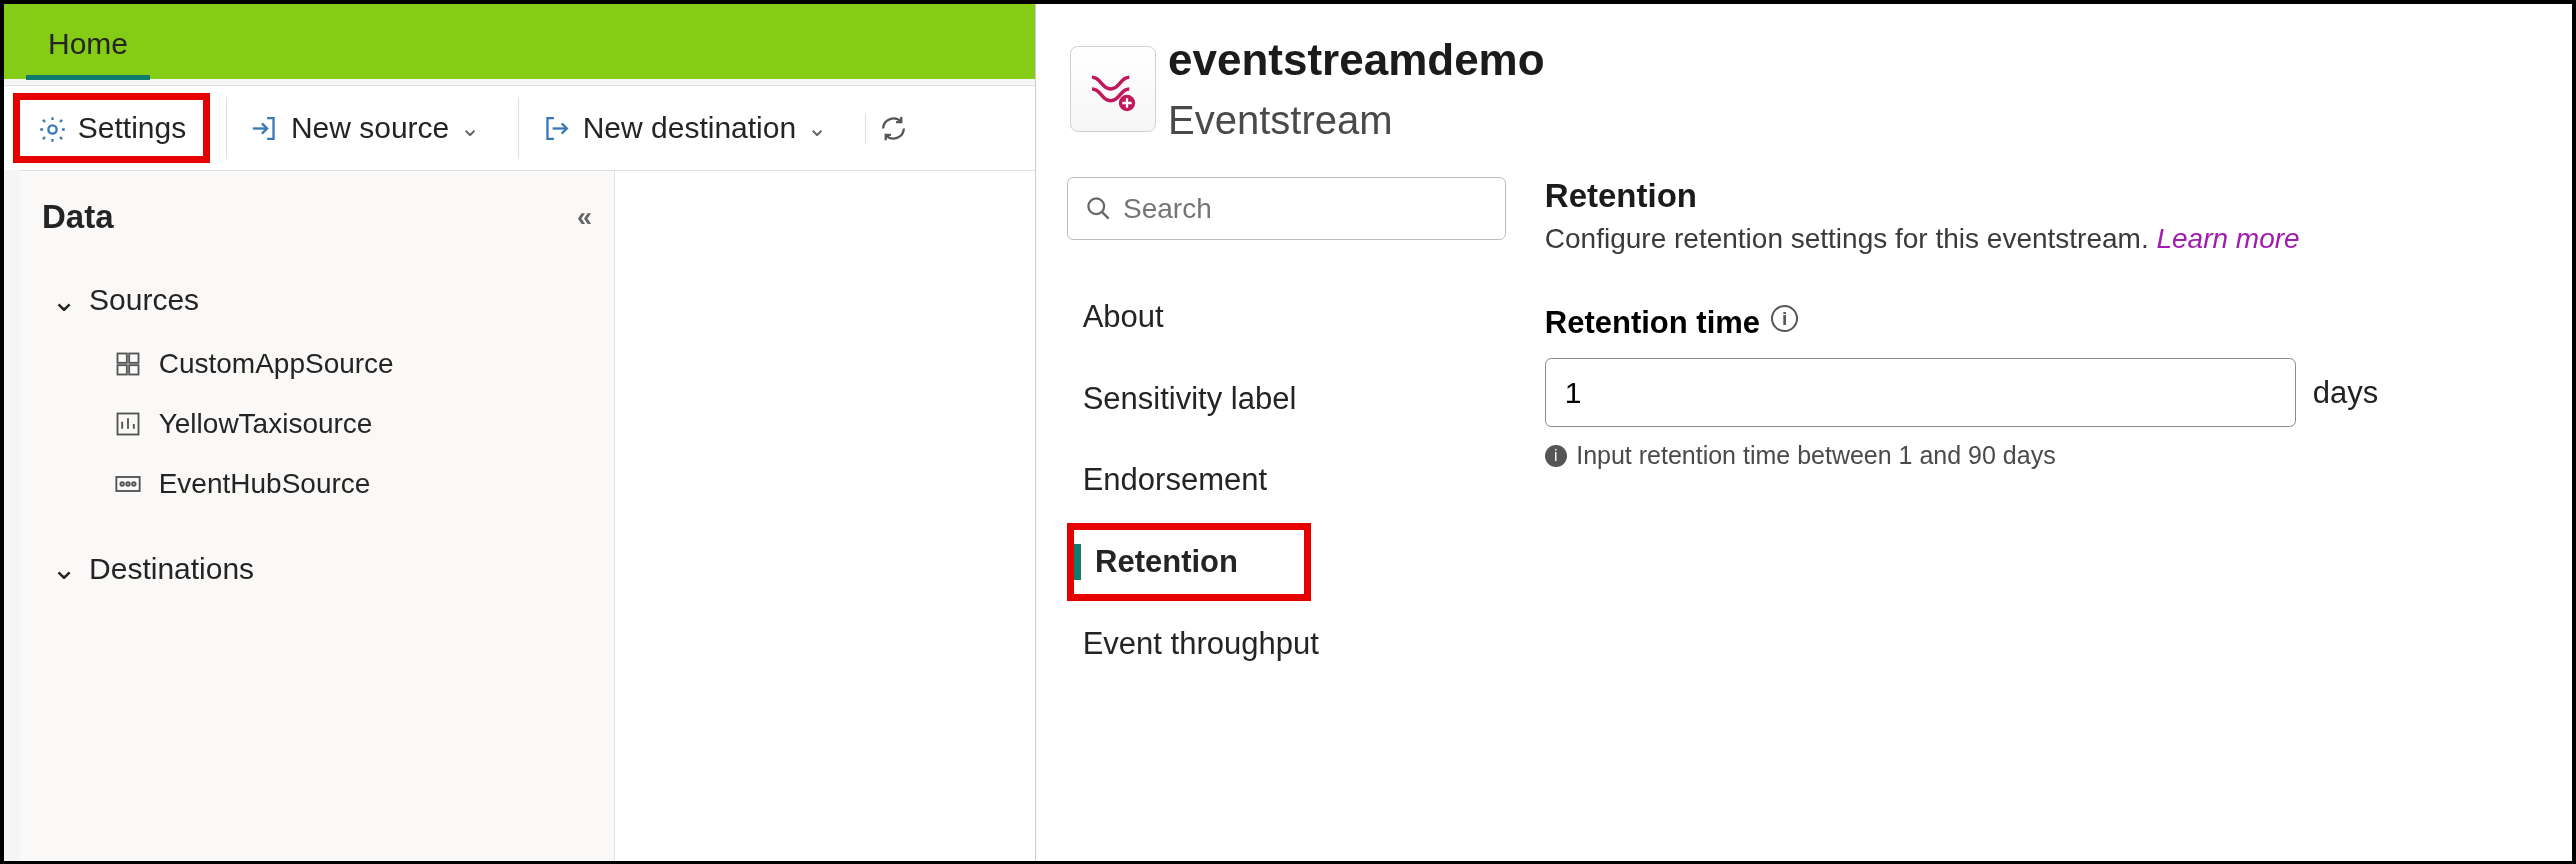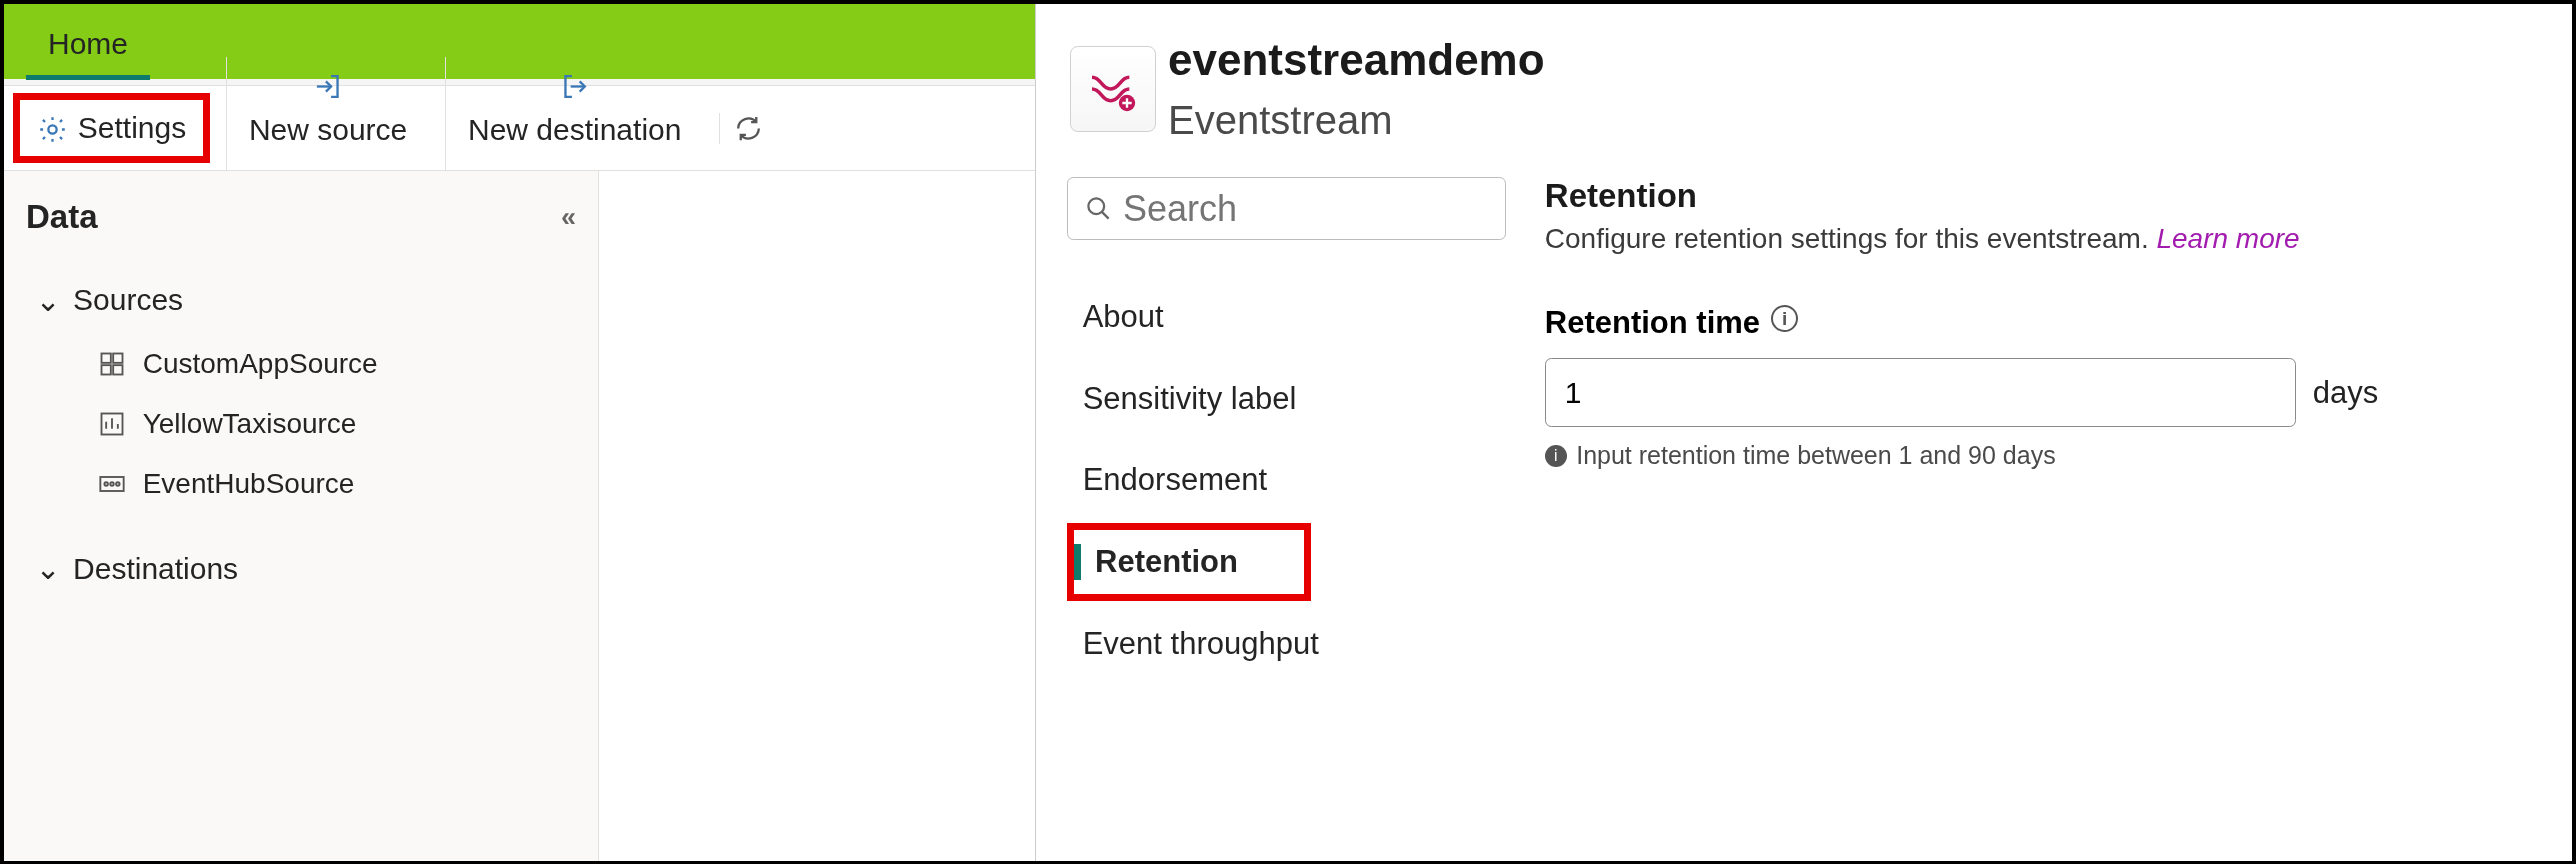--- a/index.html
+++ b/index.html
@@ -60,29 +60,29 @@
     }
     .toolbar-btn {
       display: flex;
       align-items: center;
       gap: 11px;
       padding: 14px 22px;
       font-size: 30px;
       color: #242424;
       cursor: pointer;
       border-left: 1.6px solid #e0e0e0;
-      flex-direction: column;
     }
     .chev { font-size: 23.5px; color: #666; }
 
     .lower-left {
       flex: 1;
       display: flex;
       background: #fdba74;
       border-top: 1.6px solid #e0e0e0;
+      margin-left: 16px;
     }
     .data-panel {
       width: 595px;
       background: #faf9f8;
       border-right: 1.6px solid #e0e0e0;
       padding: 27px 22px;
     }
     .data-head {
       display: flex;
       align-items: center;
@@ -129,21 +129,21 @@
     }
     .search-box {
       height: 63px;
       border: 1.6px solid #bcbcbc;
       border-radius: 6.3px;
       display:flex; align-items:center; gap:11px;
       padding: 0 17px;
       font-size: 28px; color:#666;
       margin-bottom: 34px;
     }
-    .search-box input { border:none; outline:none; font-size:36px; flex:1; background:transparent; }
+    .search-box input { border:none; outline:none; font-size:28px; flex:1; background:transparent; }
 
     .nav-item {
       font-size: 31px;
       color: #242424;
       padding: 20.3px 15.7px;
       cursor: pointer;
     }
     .nav-item.selected-wrap {
       border: 7px solid #e60000;
       width: 244px;

